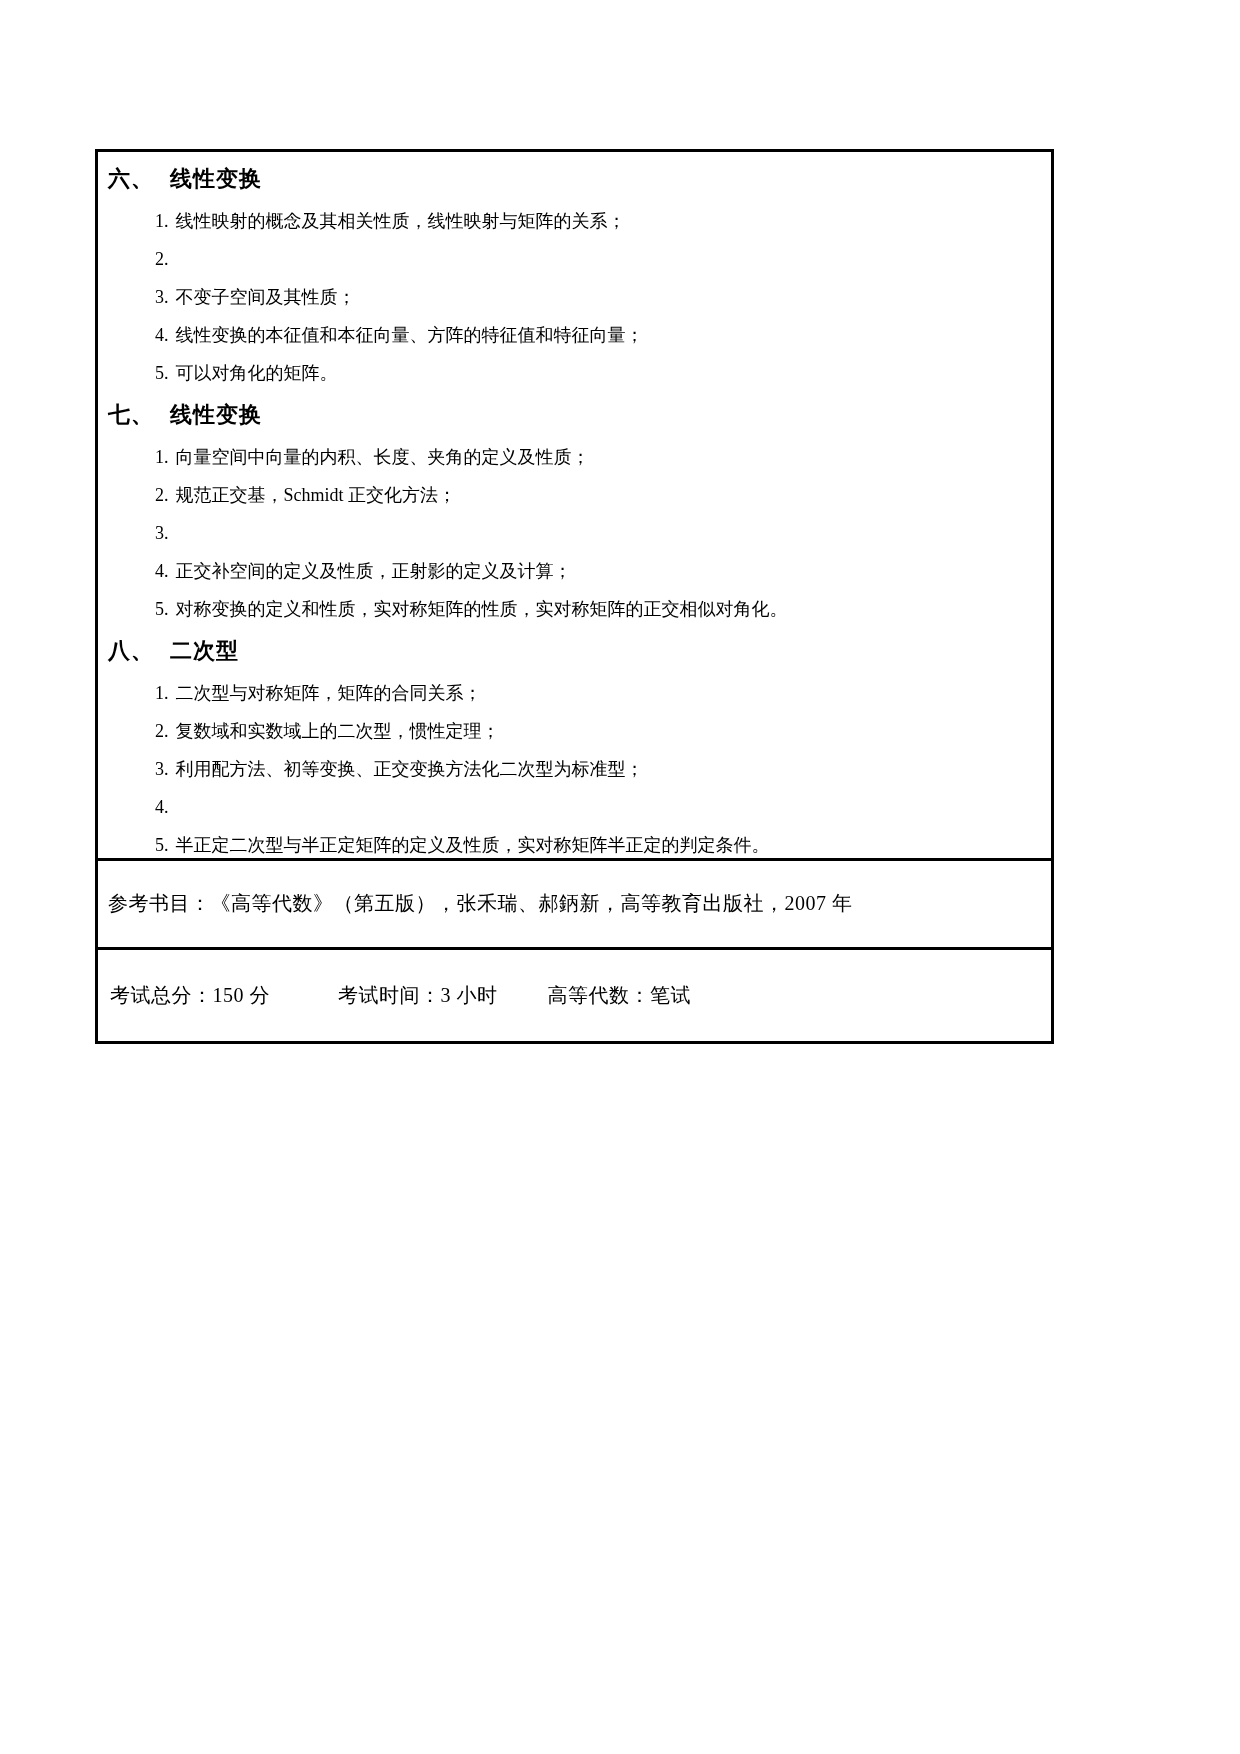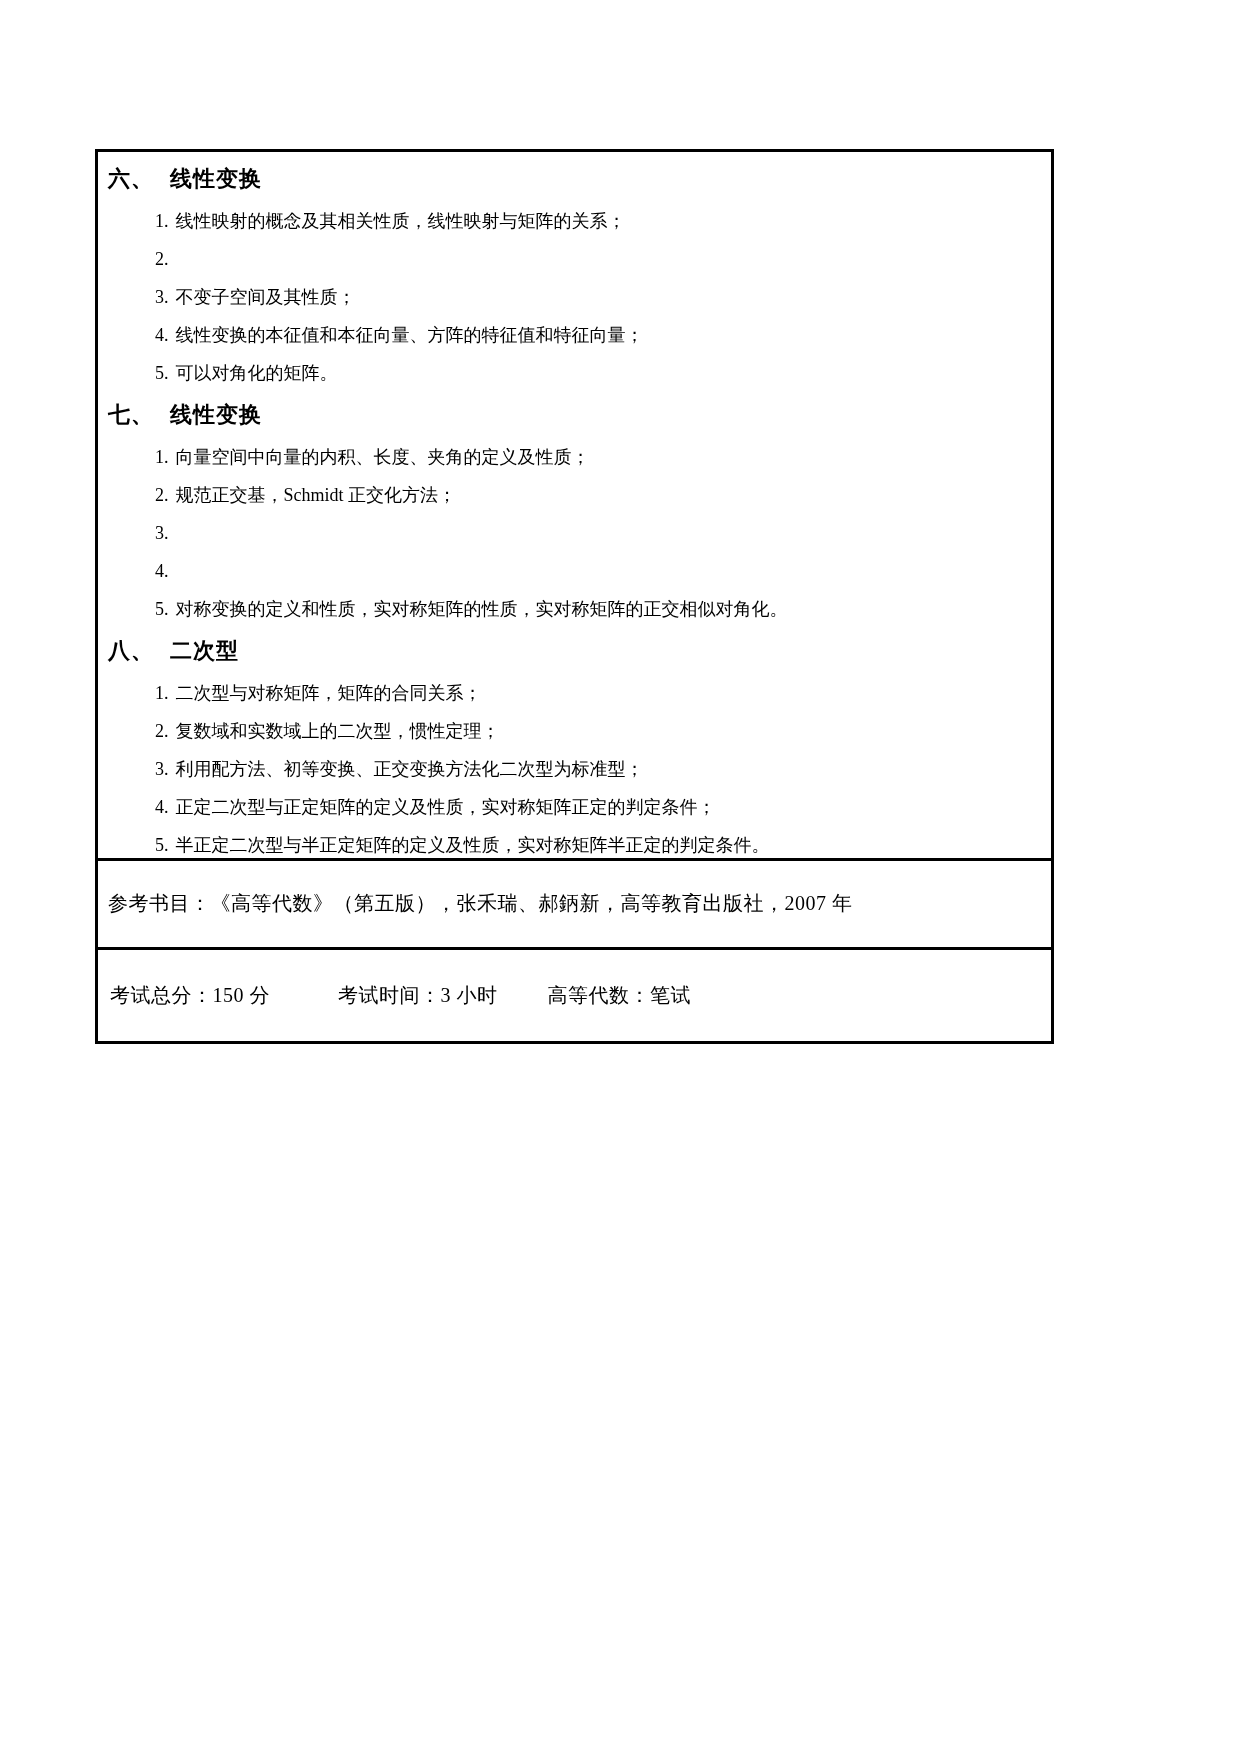--- a/index.html
+++ b/index.html
@@ -113,20 +113,21 @@
     </div>
     <div class="syllabus-item">
       <span class="item-no">2.</span>
       <span>规范正交基，Schmidt 正交化方法；</span>
     </div>
     <div class="syllabus-item">
       <span class="item-no">3.</span>
     </div>
     <div class="syllabus-item">
       <span class="item-no">4.</span>
+      <span>正交补空间的定义及性质，正射影的定义及计算；</span>
     </div>
     <div class="syllabus-item">
       <span class="item-no">5.</span>
       <span>对称变换的定义和性质，实对称矩阵的性质，实对称矩阵的正交相似对角化。</span>
     </div>
 
     <div class="section-heading">
       <span>八、</span>
       <span>二次型</span>
     </div>
@@ -137,21 +138,20 @@
     <div class="syllabus-item">
       <span class="item-no">2.</span>
       <span>复数域和实数域上的二次型，惯性定理；</span>
     </div>
     <div class="syllabus-item">
       <span class="item-no">3.</span>
       <span>利用配方法、初等变换、正交变换方法化二次型为标准型；</span>
     </div>
     <div class="syllabus-item">
       <span class="item-no">4.</span>
-      <span>正定二次型与正定矩阵的定义及性质，实对称矩阵正定的判定条件；</span>
     </div>
     <div class="syllabus-item">
       <span class="item-no">5.</span>
       <span>半正定二次型与半正定矩阵的定义及性质，实对称矩阵半正定的判定条件。</span>
     </div>
 
   </div>
 
   <div class="reference-row">
     <span>参考书目：《高等代数》（第五版），张禾瑞、郝鈵新，高等教育出版社，2007 年</span>

